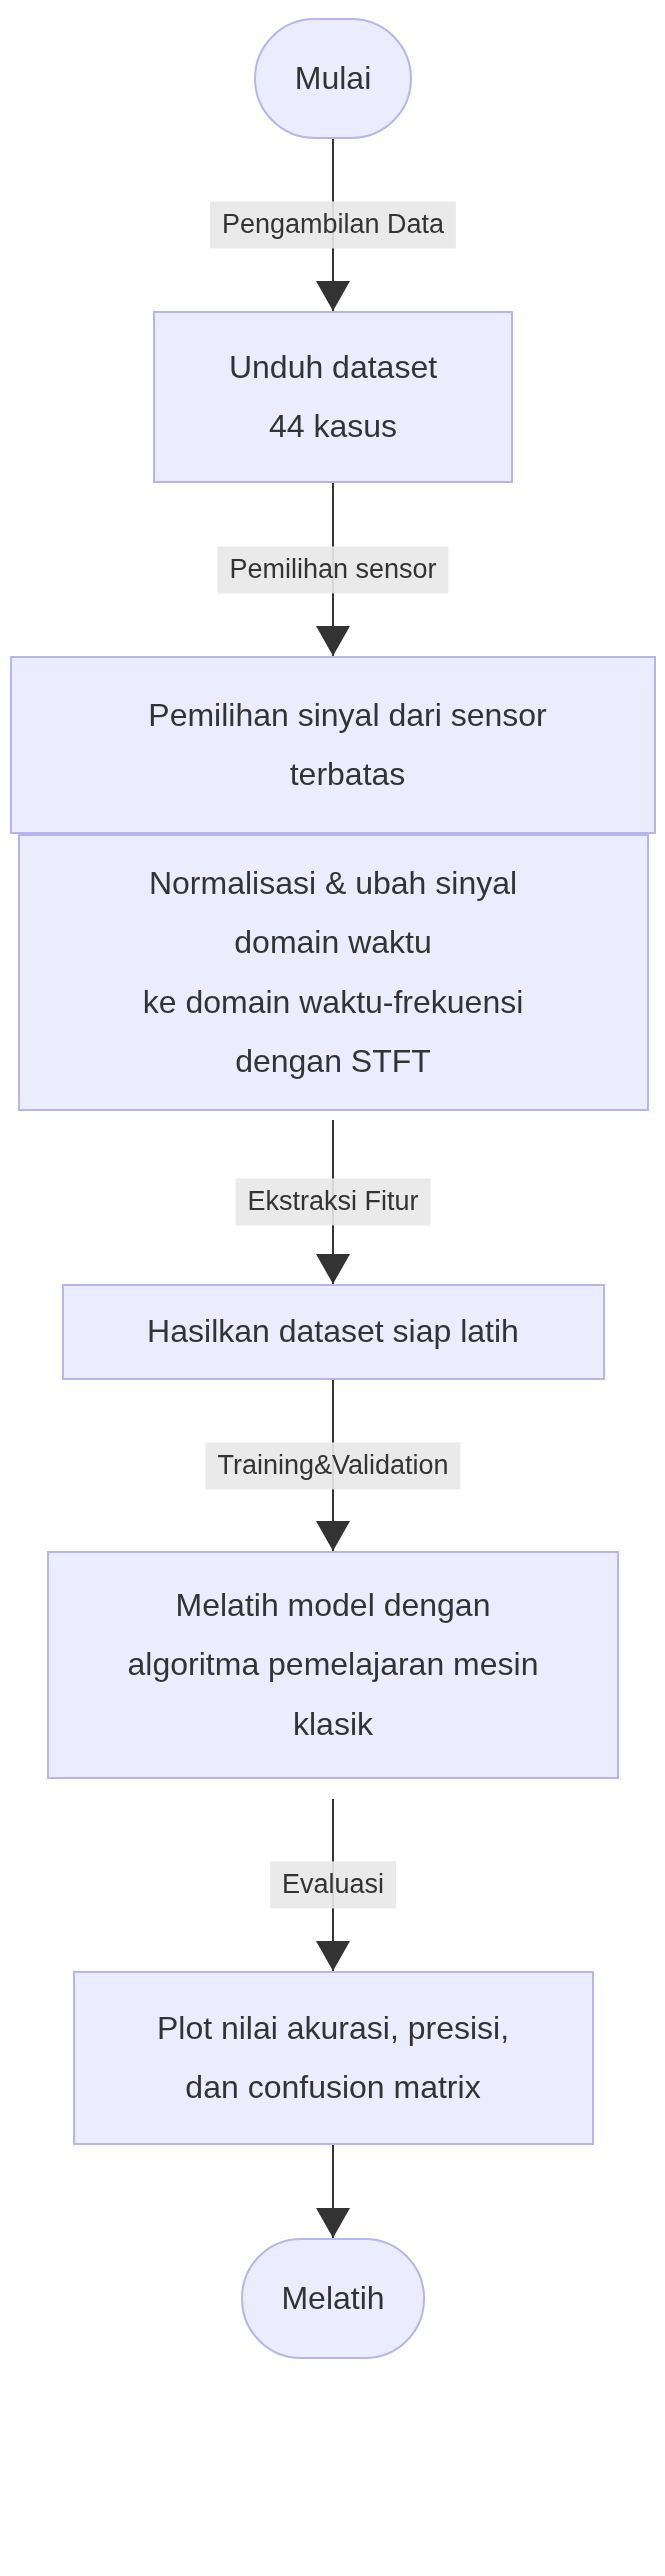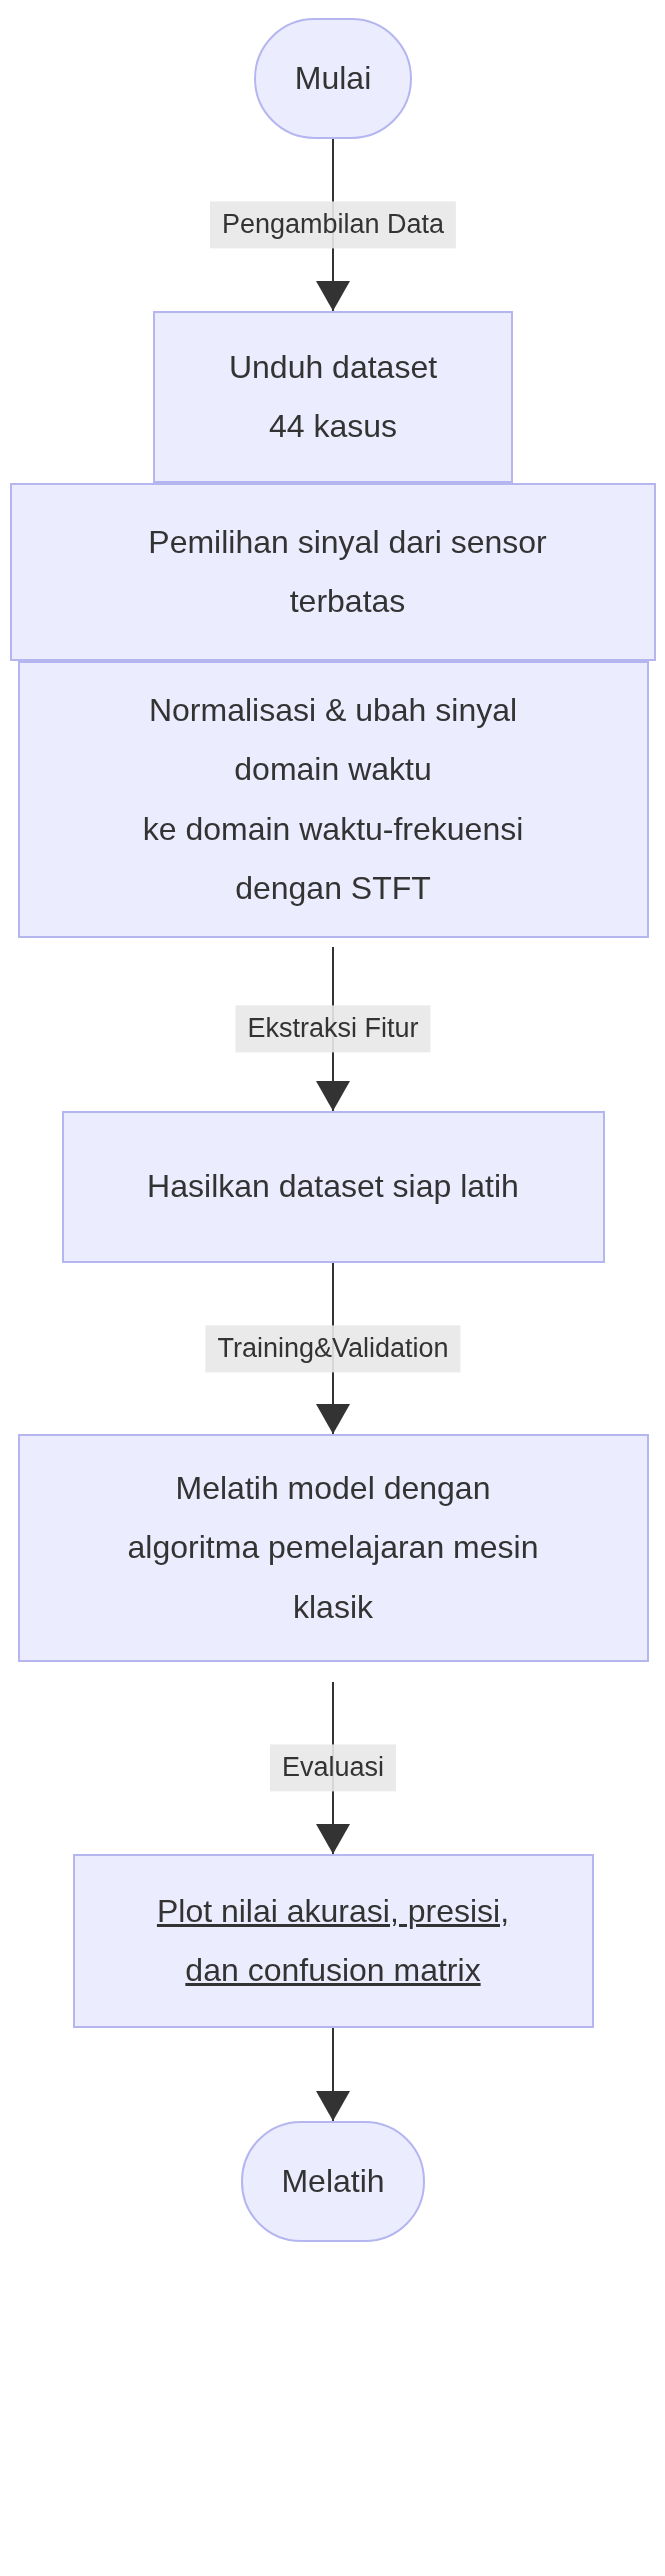--- a/index.html
+++ b/index.html
@@ -29,23 +29,23 @@
     line-height: 1.85;
     color: #333333;
     white-space: pre-line;
     flex: 0 0 auto;
   }
   .stadium { border-radius: 62px; }
   .n1 { width: 158px; height: 121px; }
   .n2 { width: 360px; height: 172px; }
   .n3 { width: 646px; height: 178px; padding-left: 29px; }
   .n4 { width: 631px; height: 277px; }
-  .n5 { width: 543px; height: 152px; }
-  .n6 { width: 631px; height: 228px; }
-  .n7 { width: 521px; height: 174px; text-decoration: underline; }
+  .n5 { width: 543px; height: 96px; }
+  .n6 { width: 572px; height: 228px; }
+  .n7 { width: 521px; height: 174px; }
   .n8 { width: 184px; height: 121px; border-radius: 60px; }
 
   .connector {
     position: relative;
     width: 530px;
     flex: 0 0 auto;
   }
   .c1 { height: 172px; }
   .c2 { height: 173px; }
   .c3 { height: 162px; }
@@ -96,20 +96,25 @@
 
   <div class="connector c1">
     <div class="edge-line"></div>
     <div class="edge-label">Pengambilan Data</div>
     <div class="arrowhead"></div>
   </div>
 
   <div class="node n2">Unduh dataset
 44 kasus</div>
 
+  <div class="connector c2">
+    <div class="edge-line"></div>
+    <div class="edge-label">Pemilihan sensor</div>
+    <div class="arrowhead"></div>
+  </div>
 
   <div class="node n3">Pemilihan sinyal dari sensor
 terbatas</div>
 
 
   <div class="node n4">Normalisasi &amp; ubah sinyal
 domain waktu
 ke domain waktu-frekuensi
 dengan STFT</div>
 

